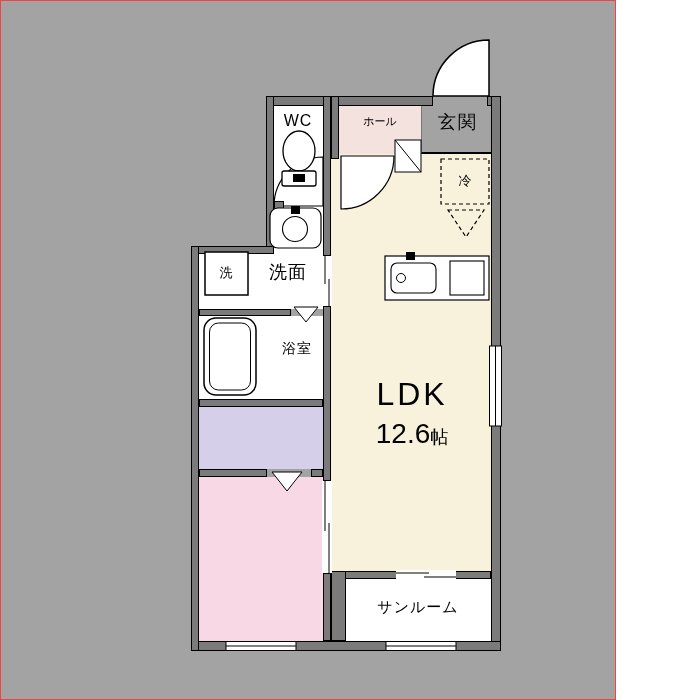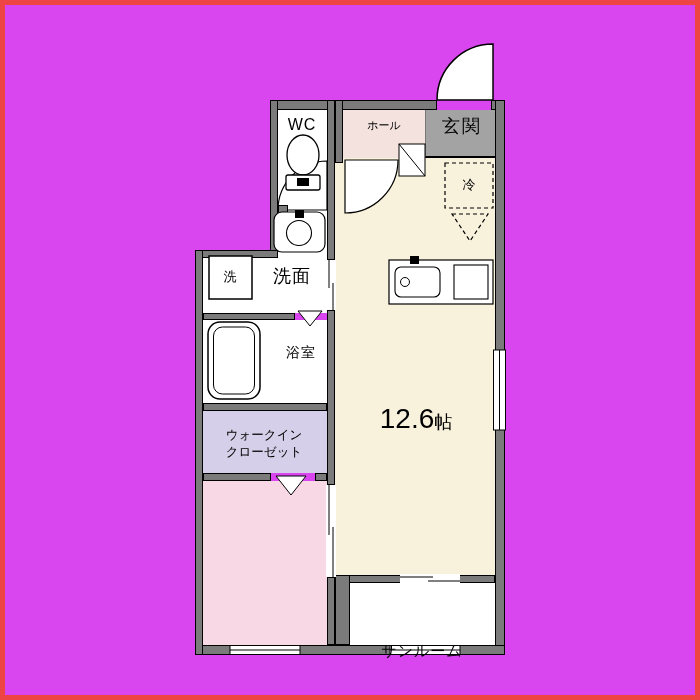--- a/index.html
+++ b/index.html
@@ -1,18 +1,18 @@
 <!DOCTYPE html>
 <html style="--wall: #7b7b7b; --wall_outline: #000000; --ldk_floor: #f8f2dd; --western_floor: #f8d8e4; --wic_floor: #d6cfe9; --hall_floor: #f4e2df; --genkan_floor: #a3a3a3;"><head>
 <meta charset="utf-8">
 <style>
   html,body{margin:0;padding:0;background:#fff;}
   #frame{
-    position:relative;width:700px;height:700px;background:#d946ef;
-    border:5px solid #ef4444;box-sizing:border-box;overflow:hidden;
+    position:relative;width:616px;height:700px;background:#a3a3a3;
+    border:1px solid #ef4444;box-sizing:border-box;overflow:hidden;
     font-family:"Liberation Sans","DejaVu Sans",sans-serif;color:#000;
   }
   .floor{position:absolute;}
   .floor.ldk{background:var(--ldk_floor,#f8f2dd);}
   .floor.hall{background:var(--hall_floor,#f4e2df);}
   .floor.genkan{background:var(--genkan_floor,#a3a3a3);border-bottom:2px solid #000;border-left:1px solid #777;}
   .floor.white{background:#fff;}
   .floor.wic{background:var(--wic_floor,#d6cfe9);}
   .floor.western{background:var(--western_floor,#f8d8e4);}
   .wall{position:absolute;background:var(--wall,#7b7b7b);border:1px solid var(--wall_outline,#000);box-sizing:border-box;}
@@ -24,21 +24,21 @@
   .lbl.fridge{font-size:13px;}
   .lbl.washer{font-size:13px;}
   .lbl.senmen{font-size:18px;letter-spacing:1px;}
   .lbl.bath{font-size:14px;letter-spacing:1px;}
   .lbl.wic-l{font-size:12.5px;line-height:1.35;}
   .lbl.western{font-size:28px;letter-spacing:1px;}
   .lbl.western .unit{font-size:17px;}
   .lbl.ldk-l .l1{font-size:32px;letter-spacing:3px;}
   .lbl.ldk-l .l2{font-size:28px;margin-top:4px;}
   .lbl.ldk-l .unit{font-size:18px;}
-  .lbl.sunroom{font-size:15px;letter-spacing:1px;margin-top:40px;}
+  .lbl.sunroom{font-size:15px;letter-spacing:1px;}
 </style>
 </head>
 <body>
 
 <div id="frame">
 
   <div class="floor ldk" style="left:330px;top:150px;width:160px;height:428px;"></div>
   <div class="floor hall" style="left:338px;top:105px;width:82px;height:48px;"></div>
   <div class="floor genkan" style="left:420px;top:105px;width:70px;height:46px;"></div>
   <div class="floor white" style="left:273px;top:105px;width:49px;height:95px;"></div>
@@ -147,27 +147,24 @@
   </svg>
 
   <div class="lbl wc" style="left:297px;top:120px;">WC</div>
   <div class="lbl hall" style="left:379px;top:121px;">ホール</div>
   <div class="lbl genkan" style="left:457px;top:122px;">玄関</div>
   <div class="lbl fridge" style="left:464px;top:180px;">冷</div>
   <div class="lbl washer" style="left:225px;top:272px;">洗</div>
   <div class="lbl senmen" style="left:287px;top:272px;">洗面</div>
   <div class="lbl bath" style="left:296px;top:347px;">浴室</div>
 
-  <div class="lbl wic-l" style="left:259px;top:439px;">
-    <div>ウォークイン</div>
-    <div>クローゼット</div>
-  </div>
 
 
   <div class="lbl ldk-l" style="left:411px;top:412px;">
+    <div class="l1">LDK</div>
     <div class="l2">
       <span>12.6</span><span class="unit">帖</span>
     </div>
   </div>
 
   <div class="lbl sunroom" style="left:417px;top:606px;">サンルーム</div>
 
 </div>
 
 </body></html>

